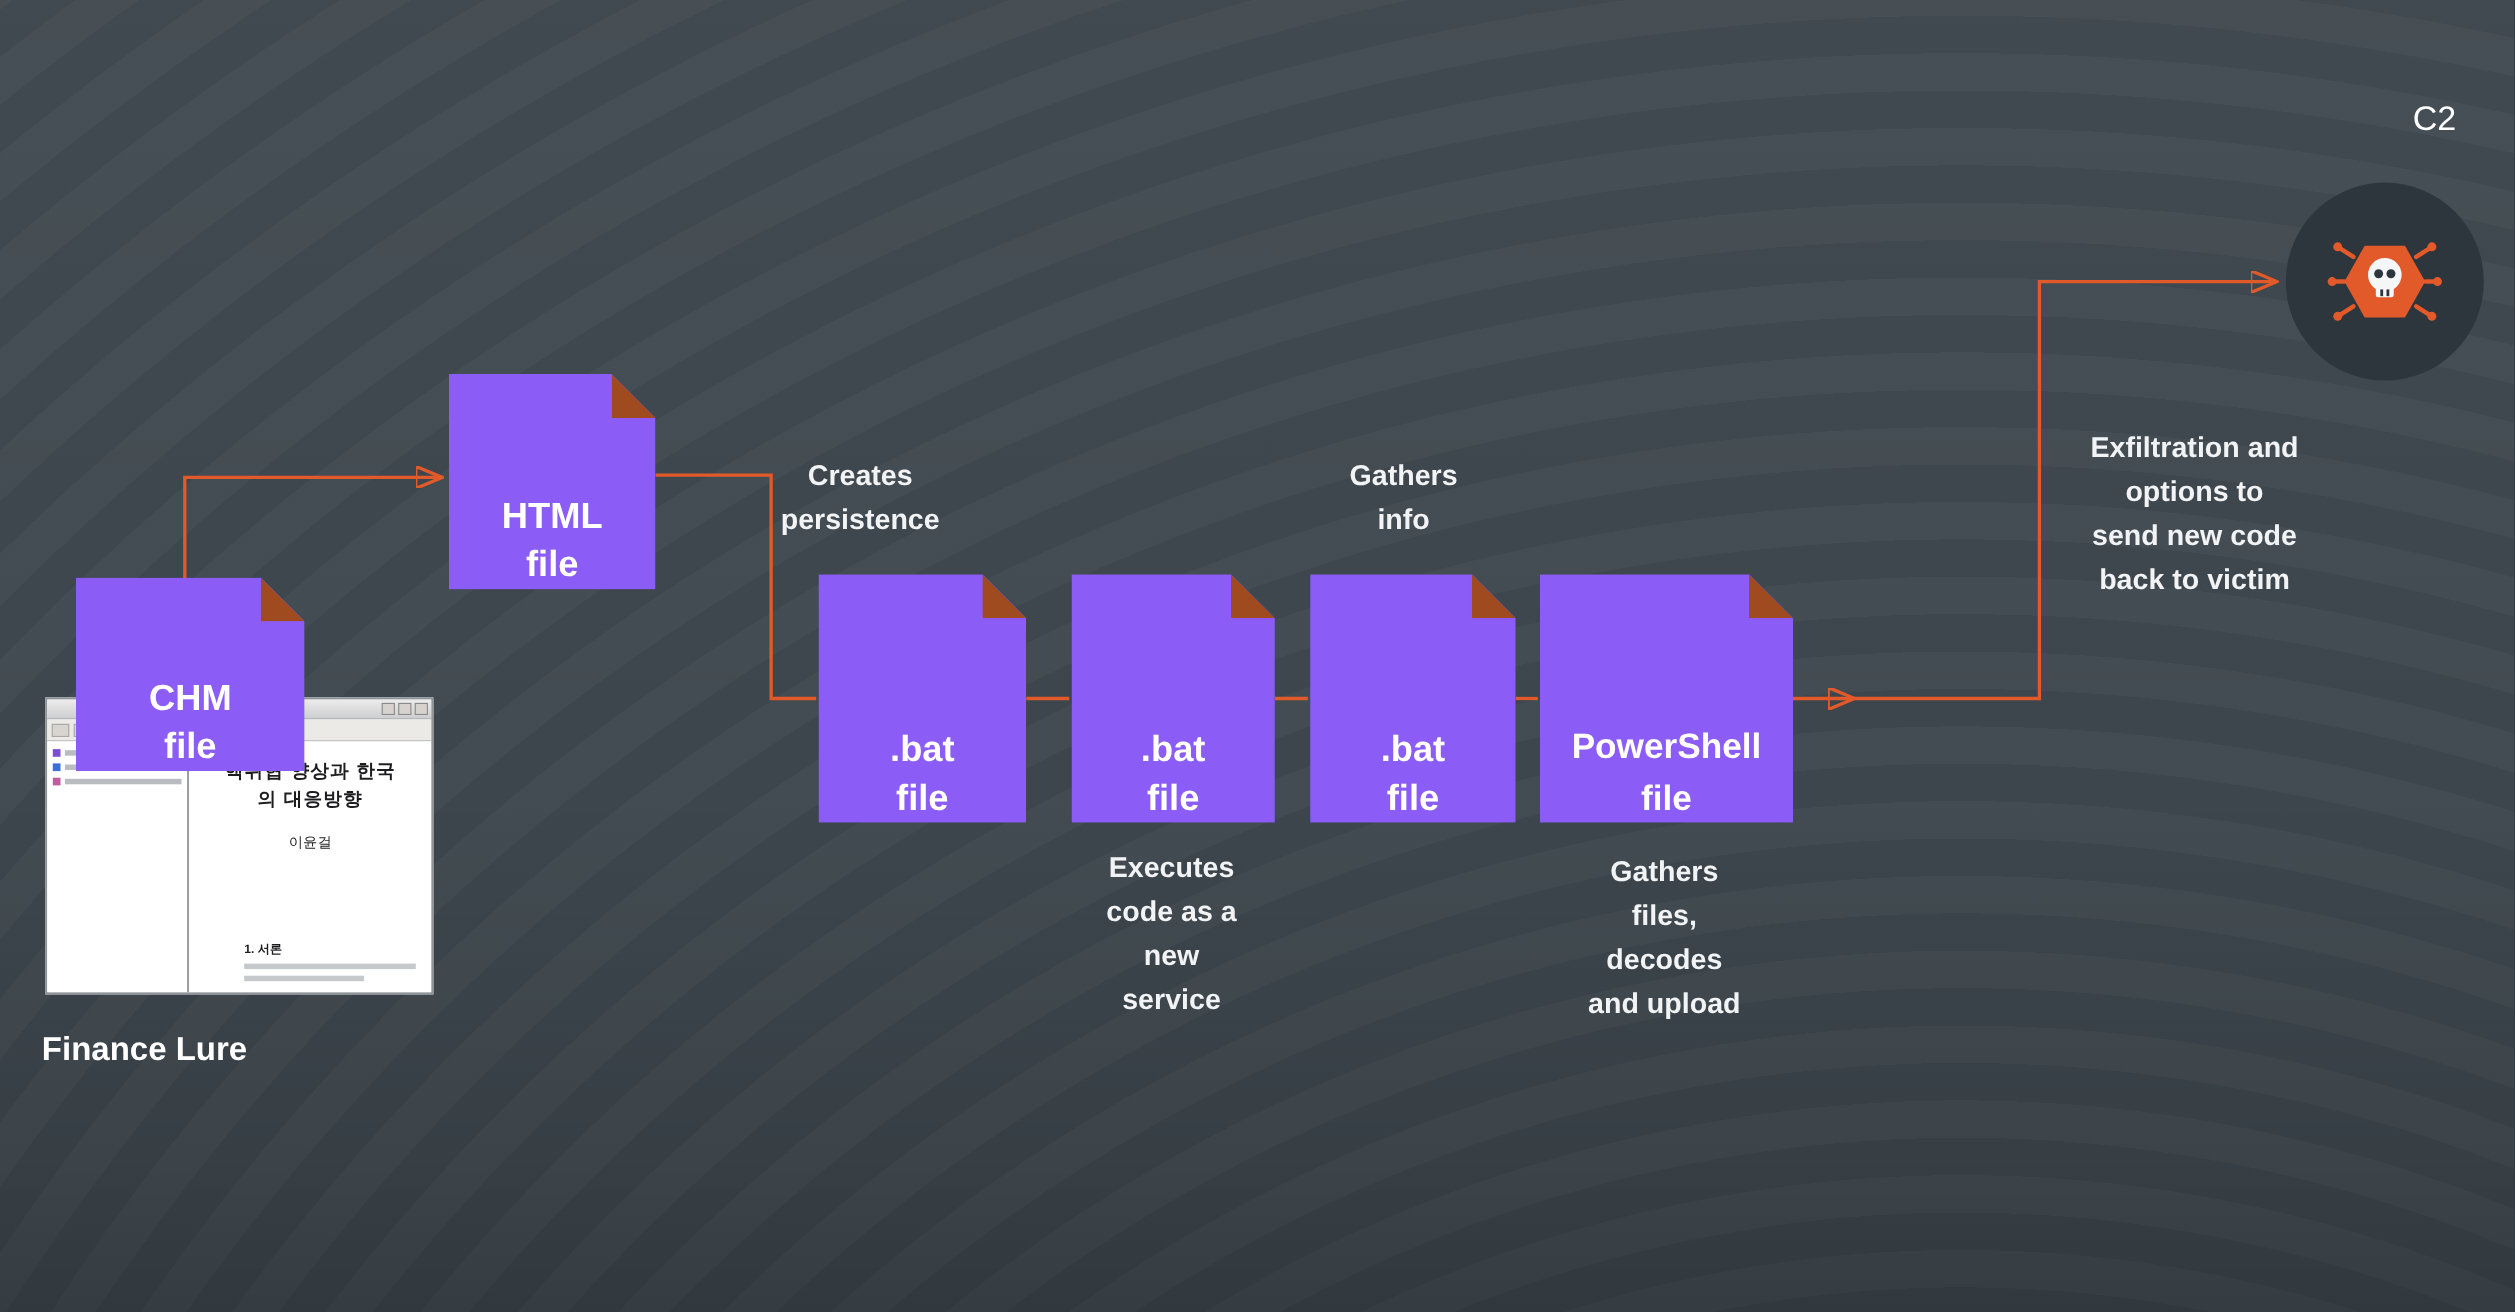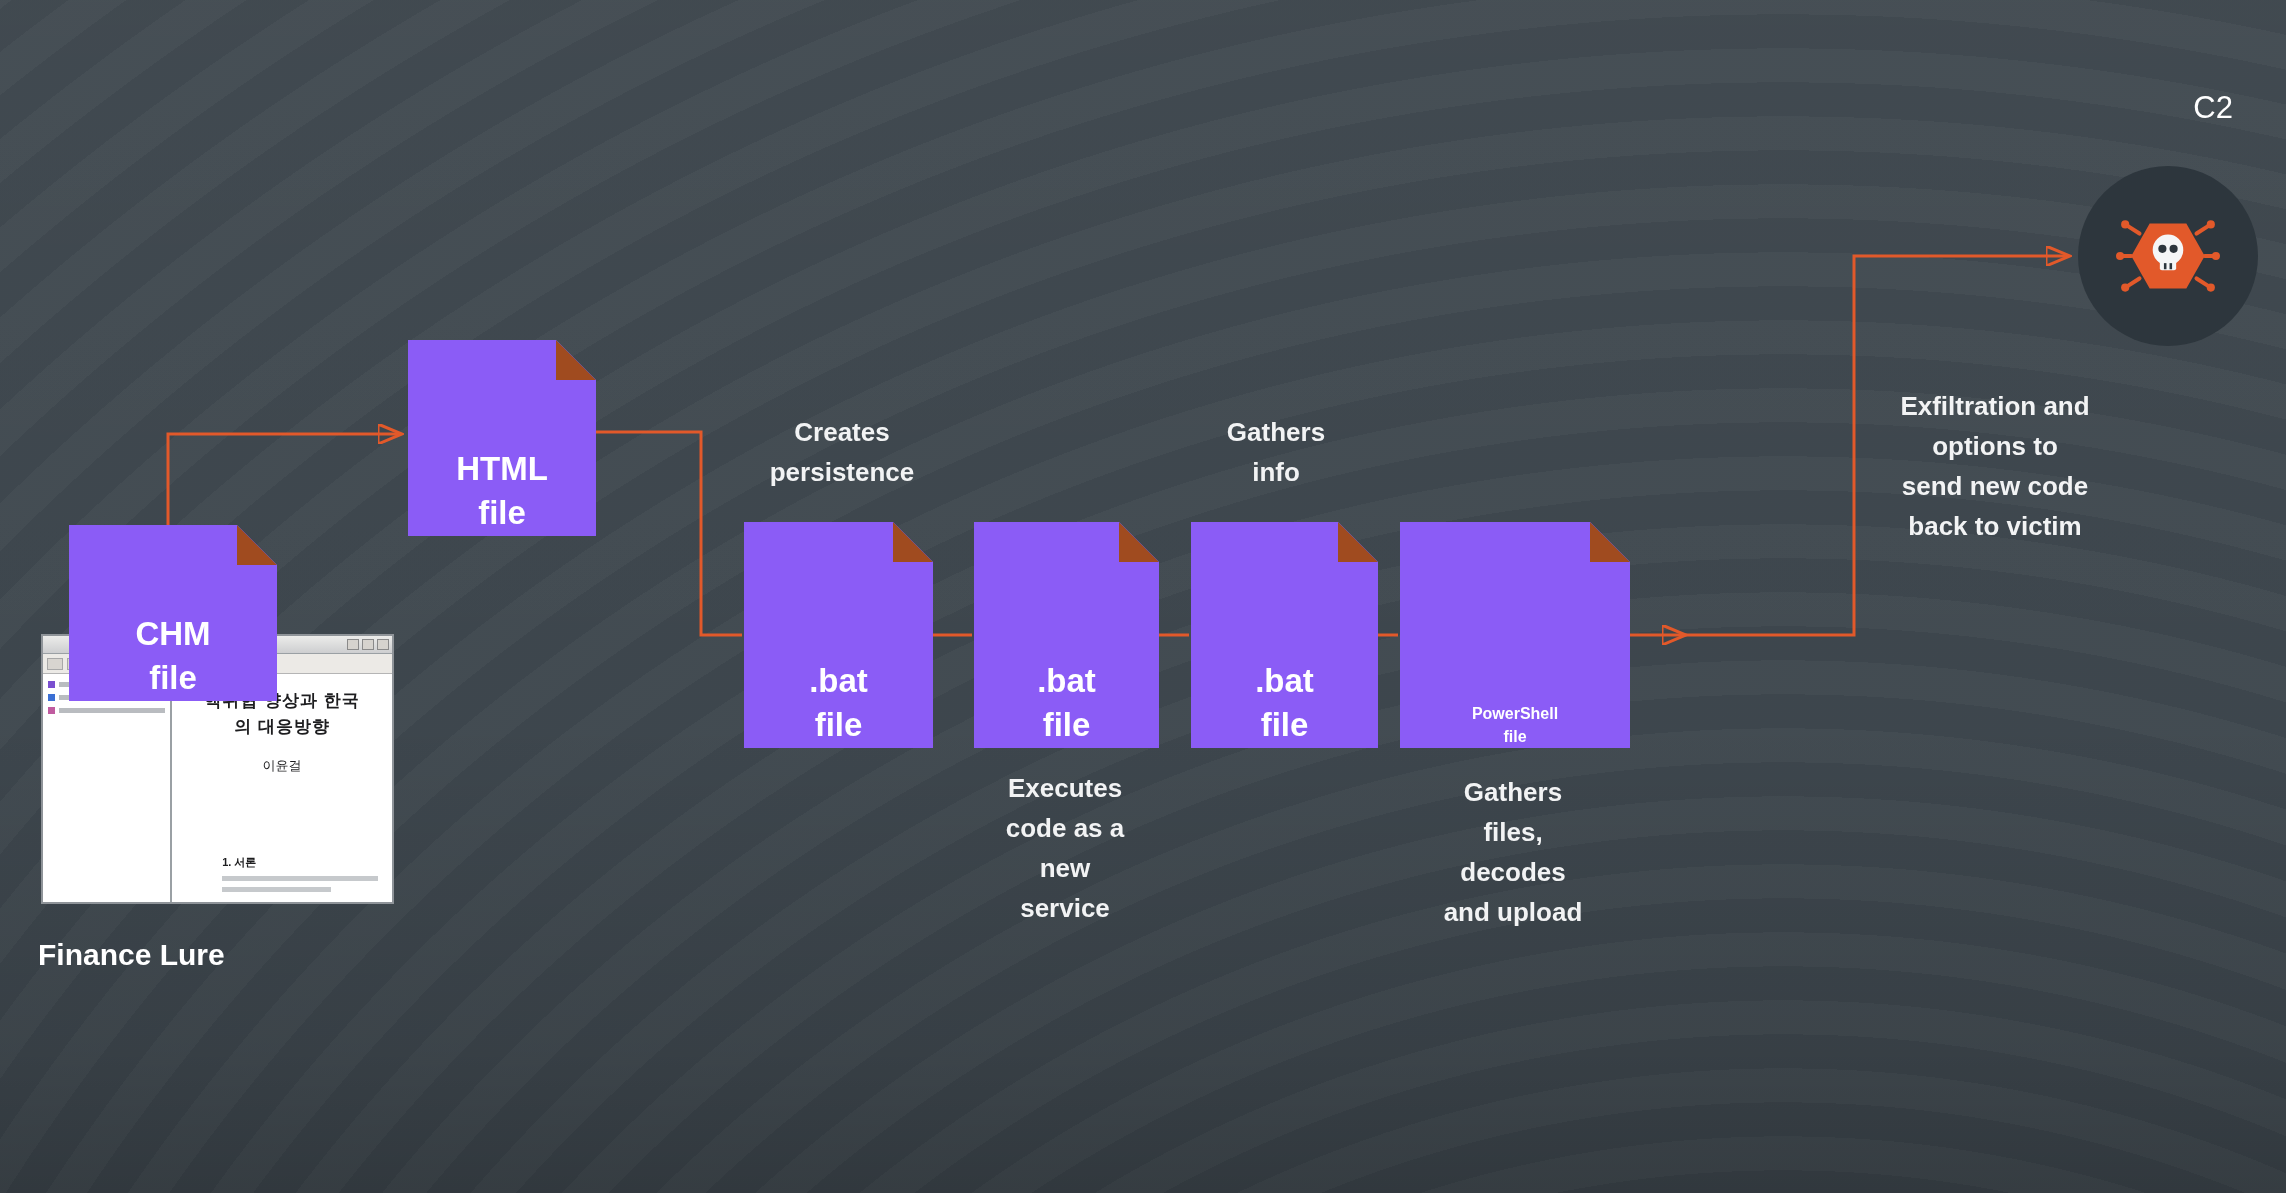--- a/index.html
+++ b/index.html
@@ -37,29 +37,29 @@
   .file .label {
     color:#ffffff; font-weight:700; font-size:33px; line-height:1.35;
     text-align:center; white-space:pre-line; position:relative;
   }
   .chm  { left:69px;   top:525px; width:208px; height:176px; z-index:3; }
   .html { left:408px;  top:340px; width:188px; height:196px; }
   .bat1 { left:744px;  top:522px; width:189px; height:226px; }
   .bat2 { left:974px;  top:522px; width:185px; height:226px; }
   .bat3 { left:1191px; top:522px; width:187px; height:226px; }
   .ps   { left:1400px; top:522px; width:230px; height:226px; }
-  .ps .label { font-size:16px; line-height:1.45; }
+  .ps .label { font-size:32px; line-height:1.45; }
 
   
   .note {
     position:absolute; z-index:2;
     color:#f2f3f4; font-weight:700; font-size:26px; line-height:1.54;
     text-align:center; white-space:pre-line;
   }
-  .note-persistence   { left:712px;  top:412px; width:260px; }
+  .note-persistence   { left:652px;  top:412px; width:260px; }
   .note-gathers-info  { left:1146px; top:412px; width:260px; }
   .note-executes      { left:925px;  top:768px; width:280px; }
   .note-gathers-files { left:1373px; top:772px; width:280px; }
   .note-exfil         { left:1815px; top:386px; width:360px; }
 
   .finance-label {
     position:absolute; left:38px; top:938px; width:360px; z-index:3;
     color:#ffffff; font-weight:700; font-size:30px; text-align:left;
   }
   .c2-label {

